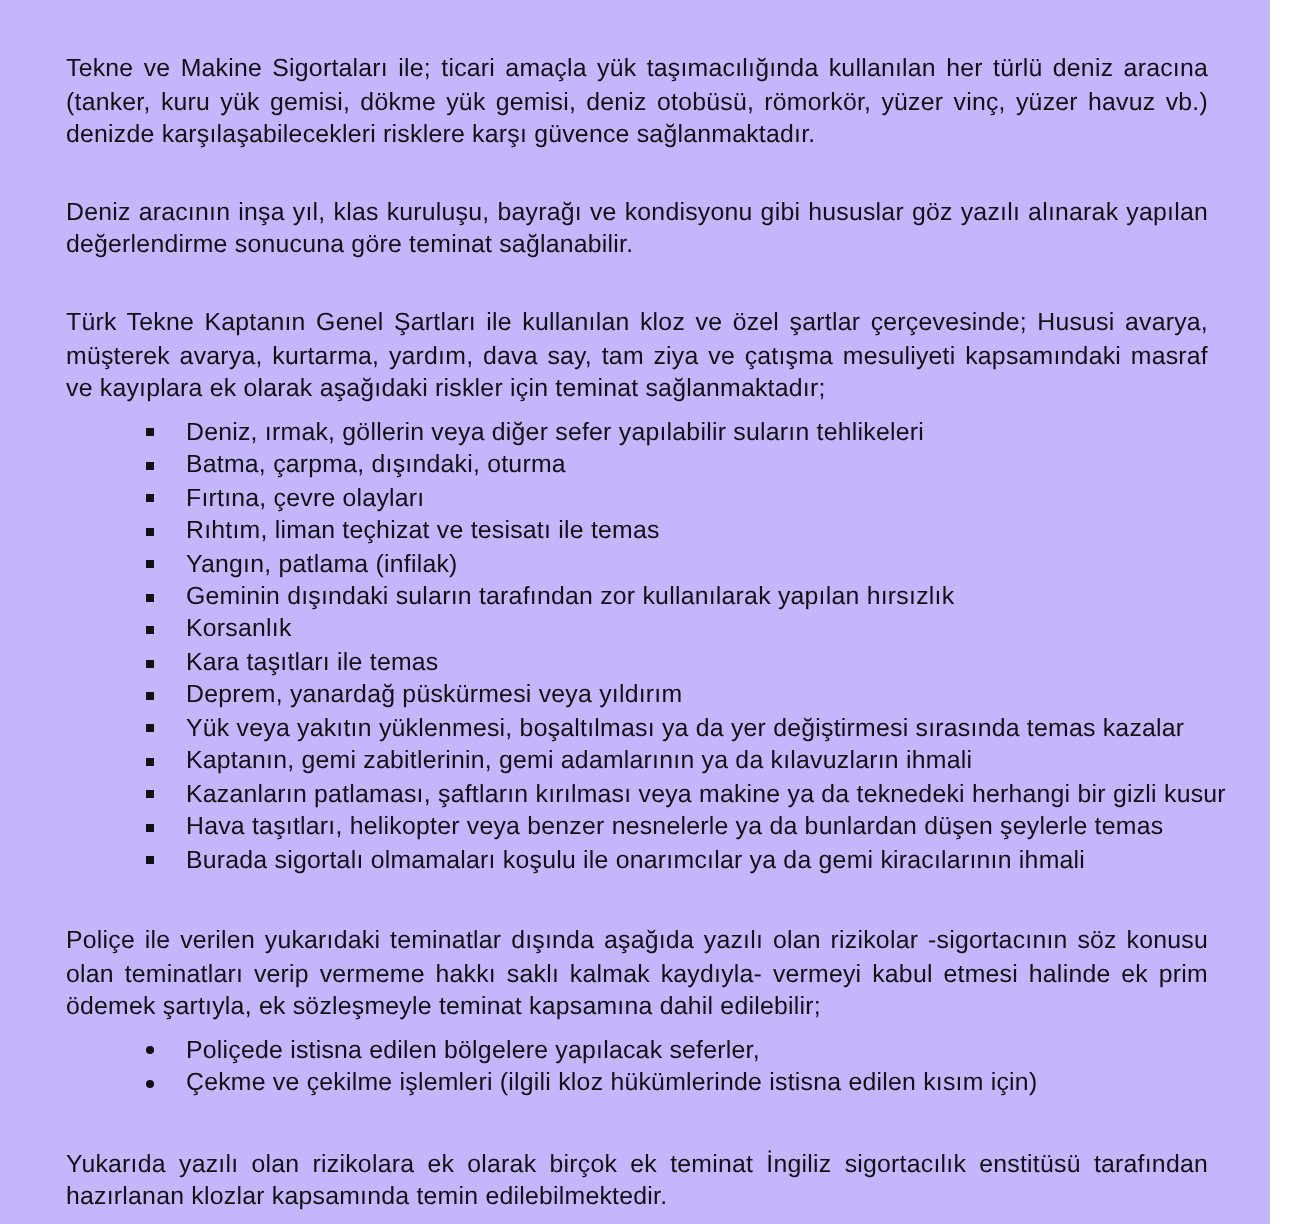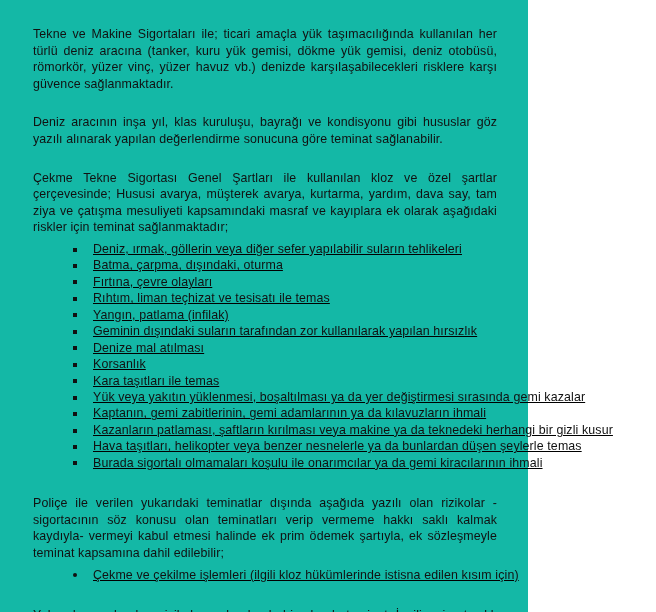--- a/index.html
+++ b/index.html
@@ -10,23 +10,23 @@
   }
   body {
     width: 656px;
     height: 612px;
     font-family: "Liberation Sans", sans-serif;
     color: #000000;
     overflow: hidden;
   }
   #document-page {
     position: relative;
-    width: 528px;
+    width: 635px;
     height: 612px;
-    background: #14b8a6;
+    background: #c4b5fd;
     box-sizing: border-box;
     padding: 26px 31px 0 33px;
   }
   .para {
     font-size: 12.4px;
     line-height: 16.6px;
     text-align: justify;
     text-justify: inter-word;
     margin: 0;
     color: #111111;
@@ -61,62 +61,62 @@
     position: absolute;
     left: 40px;
     top: 6.2px;
     width: 4.4px;
     height: 4.4px;
     border-radius: 50%;
     background: #111111;
   }
   .list-block {
     margin-top: 5px;
-    text-decoration: underline;
   }
   .spacer-md { height: 22px; }
   .spacer-lg { height: 24px; }
 </style>
 </head>
 <body>
 
 <div id="document-page">
 
   <p class="para">Tekne ve Makine Sigortaları ile; ticari amaçla yük taşımacılığında kullanılan her türlü deniz aracına (tanker, kuru yük gemisi, dökme yük gemisi, deniz otobüsü, römorkör, yüzer vinç, yüzer havuz vb.) denizde karşılaşabilecekleri risklere karşı güvence sağlanmaktadır.</p>
 
   <div class="spacer-md"></div>
 
   <p class="para">Deniz aracının inşa yıl, klas kuruluşu, bayrağı ve kondisyonu gibi hususlar göz yazılı alınarak yapılan değerlendirme sonucuna göre teminat sağlanabilir.</p>
 
   <div class="spacer-md"></div>
 
-  <p class="para">Çekme Tekne Sigortası Genel Şartları ile kullanılan kloz ve özel şartlar çerçevesinde; Hususi avarya, müşterek avarya, kurtarma, yardım, dava say, tam ziya ve çatışma mesuliyeti kapsamındaki masraf ve kayıplara ek olarak aşağıdaki riskler için teminat sağlanmaktadır;</p>
+  <p class="para">Türk Tekne Kaptanın Genel Şartları ile kullanılan kloz ve özel şartlar çerçevesinde; Hususi avarya, müşterek avarya, kurtarma, yardım, dava say, tam ziya ve çatışma mesuliyeti kapsamındaki masraf ve kayıplara ek olarak aşağıdaki riskler için teminat sağlanmaktadır;</p>
 
   <ul class="bullet-list square-bullets list-block">
     <li>Deniz, ırmak, göllerin veya diğer sefer yapılabilir suların tehlikeleri</li>
     <li>Batma, çarpma, dışındaki, oturma</li>
     <li>Fırtına, çevre olayları</li>
     <li>Rıhtım, liman teçhizat ve tesisatı ile temas</li>
     <li>Yangın, patlama (infilak)</li>
     <li>Geminin dışındaki suların tarafından zor kullanılarak yapılan hırsızlık</li>
-    <li>Denize mal atılması</li>
     <li>Korsanlık</li>
     <li>Kara taşıtları ile temas</li>
-    <li>Yük veya yakıtın yüklenmesi, boşaltılması ya da yer değiştirmesi sırasında gemi kazalar</li>
+    <li>Deprem, yanardağ püskürmesi veya yıldırım</li>
+    <li>Yük veya yakıtın yüklenmesi, boşaltılması ya da yer değiştirmesi sırasında temas kazalar</li>
     <li>Kaptanın, gemi zabitlerinin, gemi adamlarının ya da kılavuzların ihmali</li>
     <li>Kazanların patlaması, şaftların kırılması veya makine ya da teknedeki herhangi bir gizli kusur</li>
     <li>Hava taşıtları, helikopter veya benzer nesnelerle ya da bunlardan düşen şeylerle temas</li>
     <li>Burada sigortalı olmamaları koşulu ile onarımcılar ya da gemi kiracılarının ihmali</li>
   </ul>
 
   <div class="spacer-lg"></div>
 
   <p class="para">Poliçe ile verilen yukarıdaki teminatlar dışında aşağıda yazılı olan rizikolar -sigortacının söz konusu olan teminatları verip vermeme hakkı saklı kalmak kaydıyla- vermeyi kabul etmesi halinde ek prim ödemek şartıyla, ek sözleşmeyle teminat kapsamına dahil edilebilir;</p>
 
   <ul class="bullet-list round-bullets list-block">
+    <li>Poliçede istisna edilen bölgelere yapılacak seferler,</li>
     <li>Çekme ve çekilme işlemleri (ilgili kloz hükümlerinde istisna edilen kısım için)</li>
   </ul>
 
   <div class="spacer-lg"></div>
 
   <p class="para">Yukarıda yazılı olan rizikolara ek olarak birçok ek teminat İngiliz sigortacılık enstitüsü tarafından hazırlanan klozlar kapsamında temin edilebilmektedir.</p>
 
 </div>
 
 </body></html>

